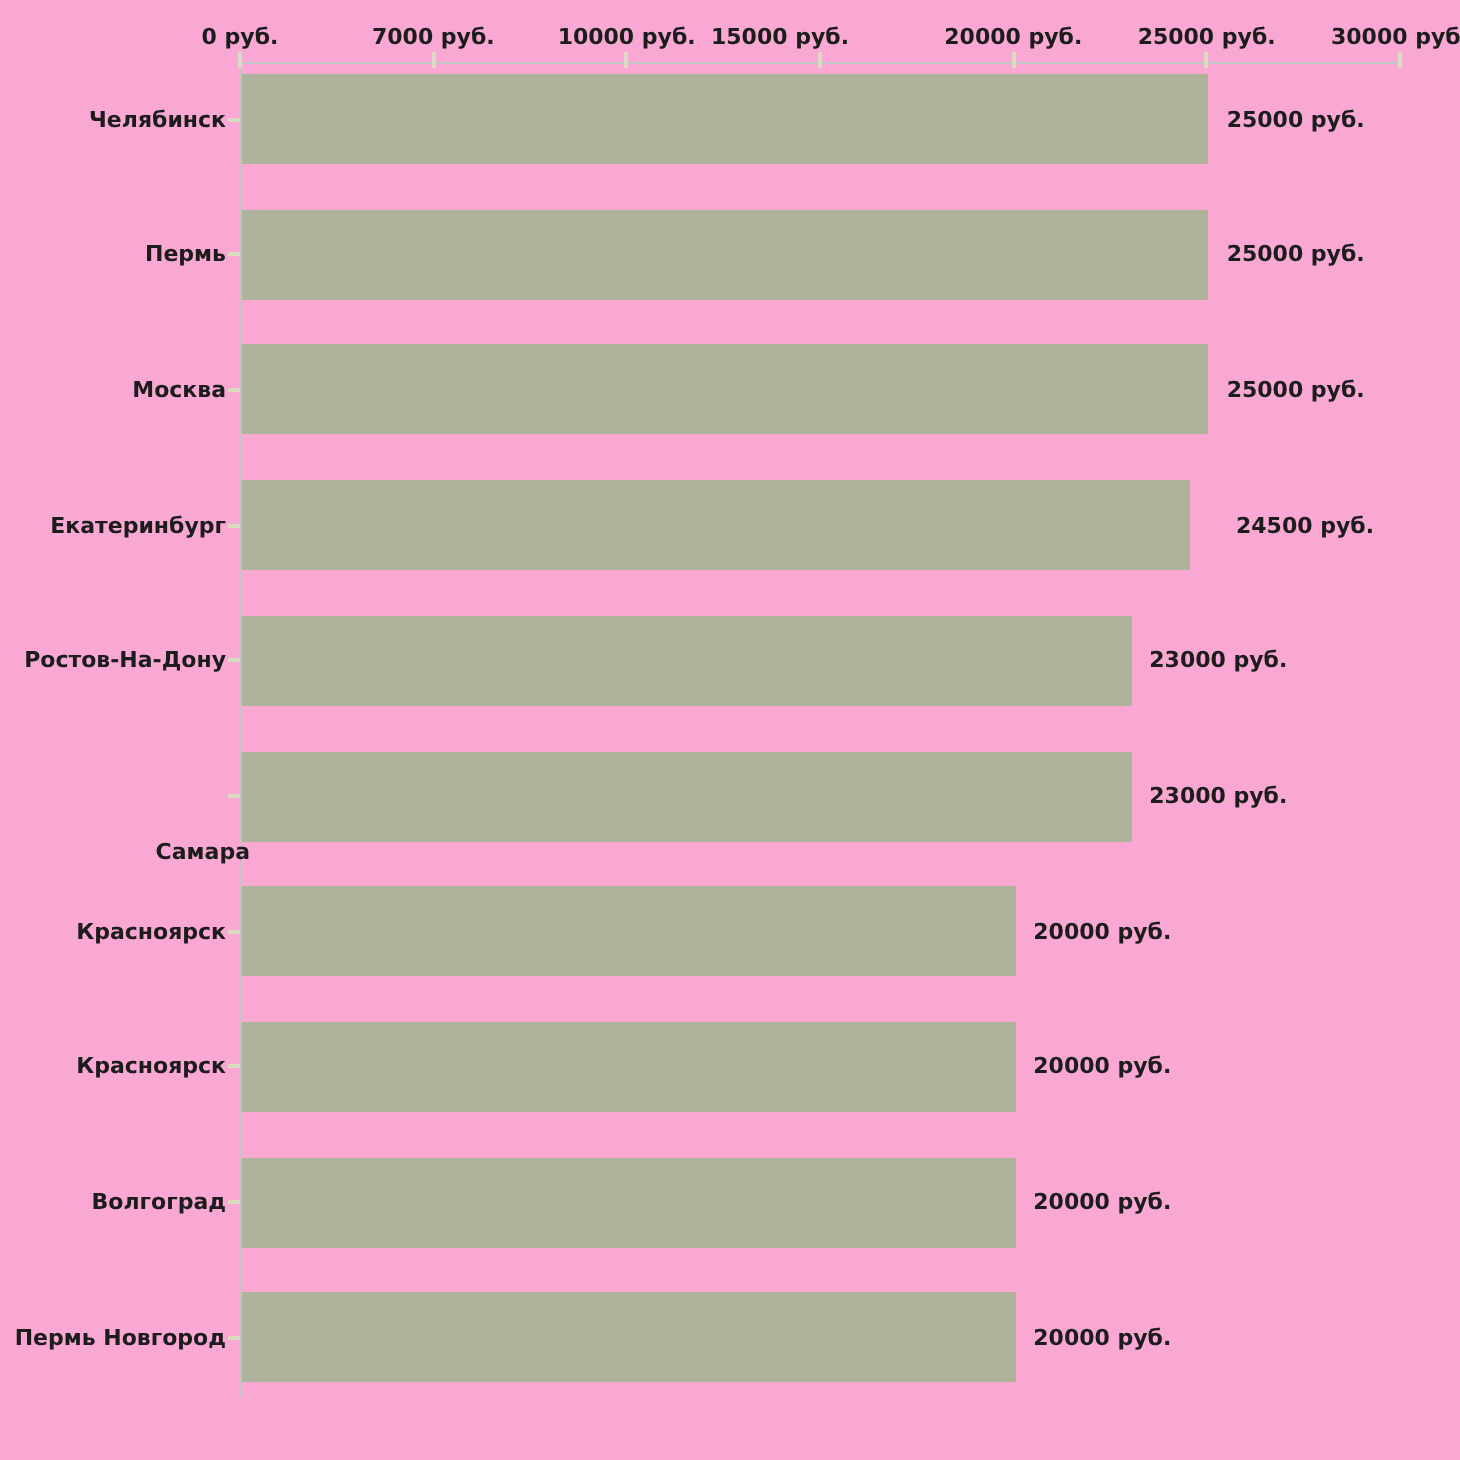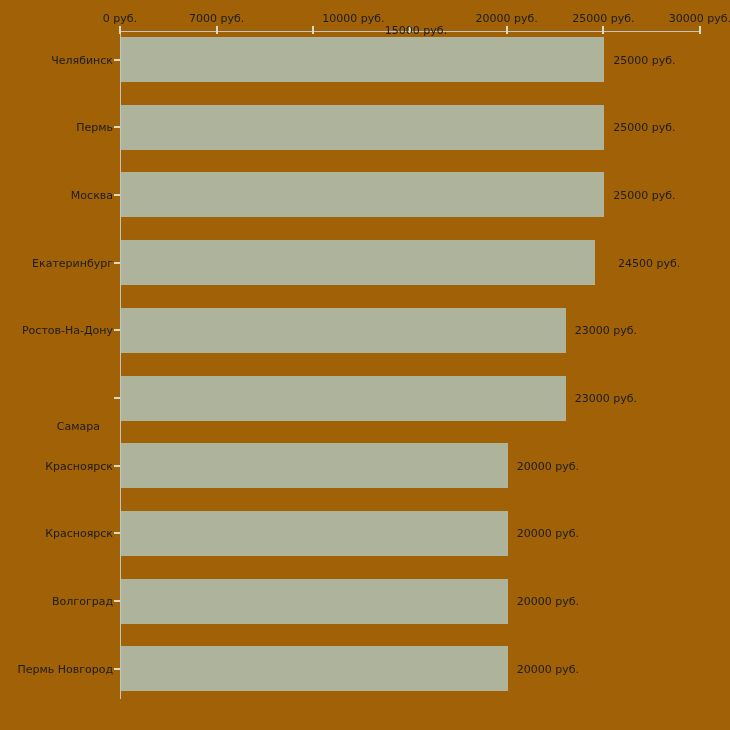--- a/index.html
+++ b/index.html
@@ -52,31 +52,31 @@
   .value-label {
     position: absolute;
     font-size: 11px;
     white-space: nowrap;
     transform: translateY(-50%);
   }
 </style>
 </head>
 <body>
 
-<div id="chart" style="background: #a16207;">
+<div id="chart" style="background: #f9a8d4; font-weight: bold;">
     <div class="x-axis-line" style="left: 120px; top: 31px; width: 580px; background: rgb(195, 195, 195);"></div>
     <div class="y-axis-line" style="left: 120px; top: 31px; height: 668px; background: rgb(195, 195, 195);"></div>
     <div class="x-tick" style="left: 119px; top: 26px; background: rgb(217, 219, 192);"></div>
     <div class="x-tick-label" style="left: 120px; top: 12px; color: rgb(28, 28, 28);">0 руб.</div>
     <div class="x-tick" style="left: 215.667px; top: 26px; background: rgb(217, 219, 192);"></div>
     <div class="x-tick-label" style="left: 216.667px; top: 12px; color: rgb(28, 28, 28);">7000 руб.</div>
     <div class="x-tick" style="left: 312.333px; top: 26px; background: rgb(217, 219, 192);"></div>
-    <div class="x-tick-label" style="left: 313.333px; top: 12px; color: rgb(28, 28, 28); margin-left: 40px;">10000 руб.</div>
+    <div class="x-tick-label" style="left: 313.333px; top: 12px; color: rgb(28, 28, 28);">10000 руб.</div>
     <div class="x-tick" style="left: 409px; top: 26px; background: rgb(217, 219, 192);"></div>
-    <div class="x-tick-label" style="left: 416px; top: 12px; color: rgb(28, 28, 28); margin-top: 12px;">15000 руб.</div>
+    <div class="x-tick-label" style="left: 390px; top: 12px; color: rgb(28, 28, 28);">15000 руб.</div>
     <div class="x-tick" style="left: 505.667px; top: 26px; background: rgb(217, 219, 192);"></div>
     <div class="x-tick-label" style="left: 506.667px; top: 12px; color: rgb(28, 28, 28);">20000 руб.</div>
     <div class="x-tick" style="left: 602.333px; top: 26px; background: rgb(217, 219, 192);"></div>
     <div class="x-tick-label" style="left: 603.333px; top: 12px; color: rgb(28, 28, 28);">25000 руб.</div>
     <div class="x-tick" style="left: 699px; top: 26px; background: rgb(217, 219, 192);"></div>
     <div class="x-tick-label" style="left: 700px; top: 12px; color: rgb(28, 28, 28);">30000 руб.</div>
     <div class="y-tick" style="left: 114px; top: 58.5px; background: rgb(217, 219, 192);"></div>
     <div class="category-label" style="right: 617px; top: 59.5px; color: rgb(28, 28, 28);">Челябинск</div>
     <div class="bar" style="left: 121px; top: 37px; width: 483.333px; height: 45px; background: rgb(174, 180, 156);"></div>
     <div class="value-label" style="left: 613.333px; top: 59.5px; color: rgb(28, 28, 28);">25000 руб.</div>
@@ -90,21 +90,21 @@
     <div class="value-label" style="left: 613.333px; top: 194.9px; color: rgb(28, 28, 28);">25000 руб.</div>
     <div class="y-tick" style="left: 114px; top: 261.6px; background: rgb(217, 219, 192);"></div>
     <div class="category-label" style="right: 617px; top: 262.6px; color: rgb(28, 28, 28);">Екатеринбург</div>
     <div class="bar" style="left: 121px; top: 240.1px; width: 473.667px; height: 45px; background: rgb(174, 180, 156);"></div>
     <div class="value-label" style="left: 618px; top: 262.6px; color: rgb(28, 28, 28);">24500 руб.</div>
     <div class="y-tick" style="left: 114px; top: 329.3px; background: rgb(217, 219, 192);"></div>
     <div class="category-label" style="right: 617px; top: 330.3px; color: rgb(28, 28, 28);">Ростов-На-Дону</div>
     <div class="bar" style="left: 121px; top: 307.8px; width: 444.667px; height: 45px; background: rgb(174, 180, 156);"></div>
     <div class="value-label" style="left: 574.667px; top: 330.3px; color: rgb(28, 28, 28);">23000 руб.</div>
     <div class="y-tick" style="left: 114px; top: 397px; background: rgb(217, 219, 192);"></div>
-    <div class="category-label" style="right: 630px; top: 398px; color: rgb(28, 28, 28); margin-top: 28px;">Самара</div>
+    <div class="category-label" style="right: 605px; top: 398px; color: rgb(28, 28, 28); margin-top: 28px;">Самара</div>
     <div class="bar" style="left: 121px; top: 375.5px; width: 444.667px; height: 45px; background: rgb(174, 180, 156);"></div>
     <div class="value-label" style="left: 574.667px; top: 398px; color: rgb(28, 28, 28);">23000 руб.</div>
     <div class="y-tick" style="left: 114px; top: 464.7px; background: rgb(217, 219, 192);"></div>
     <div class="category-label" style="right: 617px; top: 465.7px; color: rgb(28, 28, 28);">Красноярск</div>
     <div class="bar" style="left: 121px; top: 443.2px; width: 386.667px; height: 45px; background: rgb(174, 180, 156);"></div>
     <div class="value-label" style="left: 516.667px; top: 465.7px; color: rgb(28, 28, 28);">20000 руб.</div>
     <div class="y-tick" style="left: 114px; top: 532.4px; background: rgb(217, 219, 192);"></div>
     <div class="category-label" style="right: 617px; top: 533.4px; color: rgb(28, 28, 28);">Красноярск</div>
     <div class="bar" style="left: 121px; top: 510.9px; width: 386.667px; height: 45px; background: rgb(174, 180, 156);"></div>
     <div class="value-label" style="left: 516.667px; top: 533.4px; color: rgb(28, 28, 28);">20000 руб.</div>

